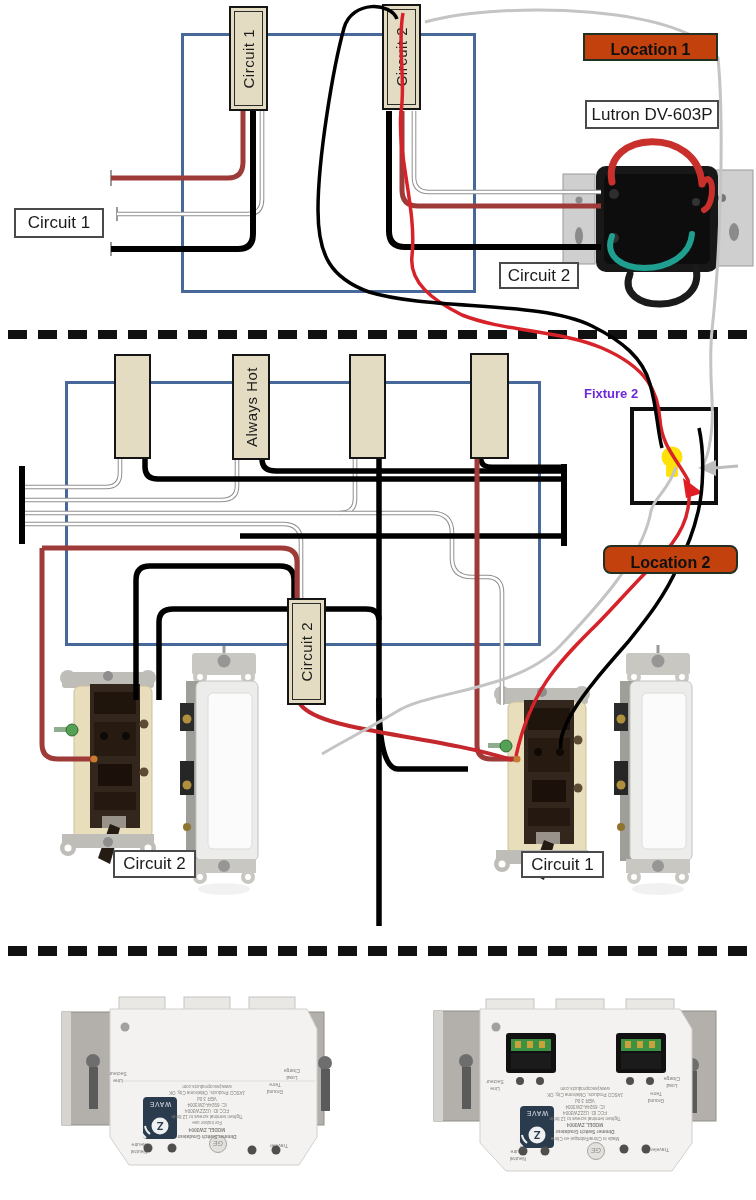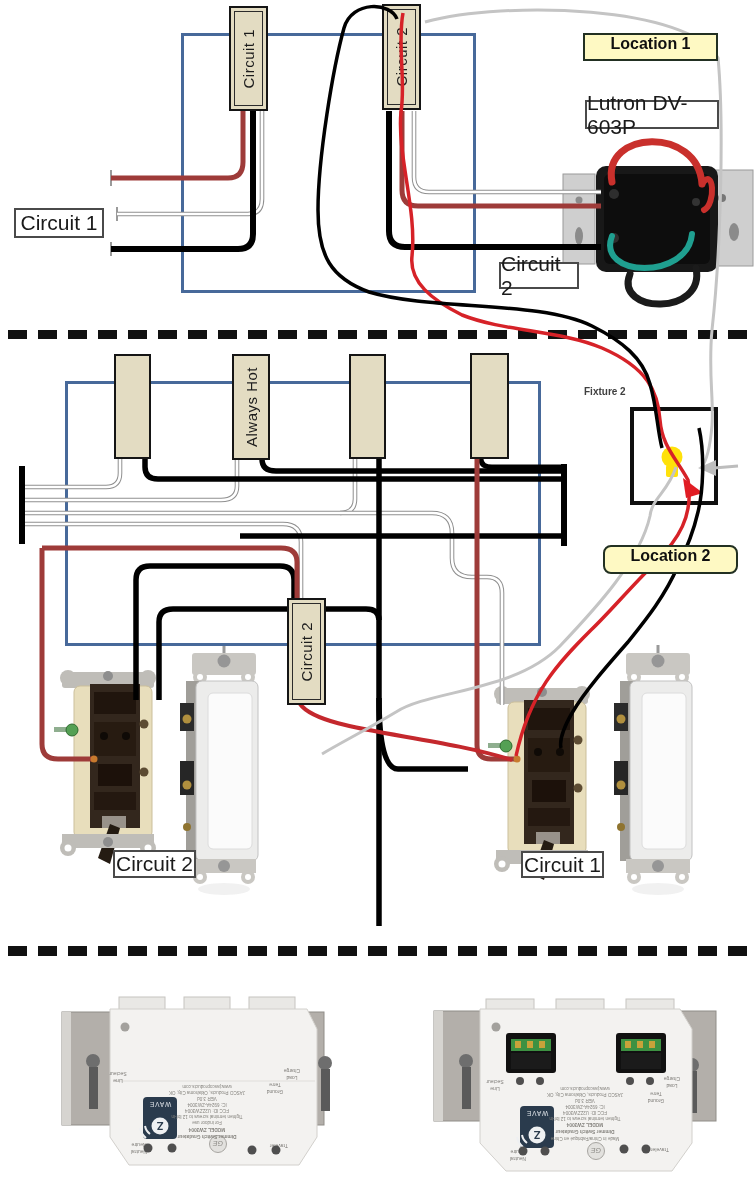--- a/index.html
+++ b/index.html
@@ -7,25 +7,25 @@
          font-family:"Liberation Sans",sans-serif;}
   svg{position:absolute;left:0;top:0;}
   svg text{font-family:"Liberation Sans",sans-serif;}
   .blue-rect{position:absolute;border:3px solid #47699a;}
   .cable-box{position:absolute;background:#e3dcc2;border:2.5px solid #151515;
              display:flex;align-items:center;justify-content:center;box-sizing:border-box;}
   .cable-box.inner::before{content:"";position:absolute;inset:3px;border:1.5px solid #2b2b2b;pointer-events:none;}
   .vlabel{writing-mode:vertical-rl;transform:rotate(180deg);font-size:15px;color:#1c1c1c;
           white-space:nowrap;letter-spacing:.5px;}
   .tag{position:absolute;background:#fff;border:2px solid #4a4a4a;display:flex;align-items:center;
-       justify-content:center;font-size:21px;color:#1a1a1a;box-sizing:border-box;}
-  .loc{position:absolute;background:#fef9c3;border:2px solid #223022;display:flex;align-items:flex-start;
+       justify-content:center;font-size:17px;color:#1a1a1a;box-sizing:border-box;}
+  .loc{position:absolute;background:#c2410c;border:2px solid #223022;display:flex;align-items:flex-end;
        justify-content:center;font-size:16px;font-weight:bold;color:#101010;box-sizing:border-box;}
   .fixture-box{position:absolute;border:4px solid #0f0f0f;box-sizing:border-box;}
-  .fixture-title{position:absolute;font-size:10px;font-weight:bold;color:#404040;}
+  .fixture-title{position:absolute;font-size:13px;font-weight:bold;color:#6d28d9;}
   .divider{position:absolute;left:8px;width:740px;height:9px;
            background:repeating-linear-gradient(90deg,#111 0 19px,transparent 19px 30px);}
 </style>
 </head>
 <body>
 
 <div id="stage">
 
   <svg width="756" height="1200" viewBox="0 0 756 1200">
 

